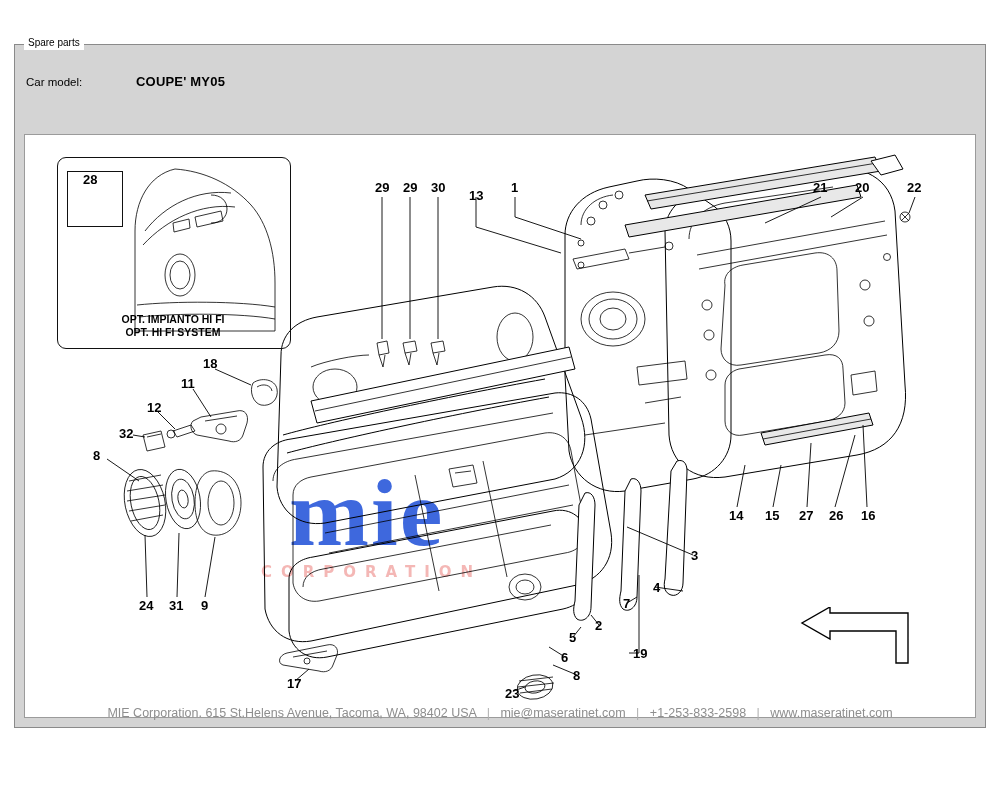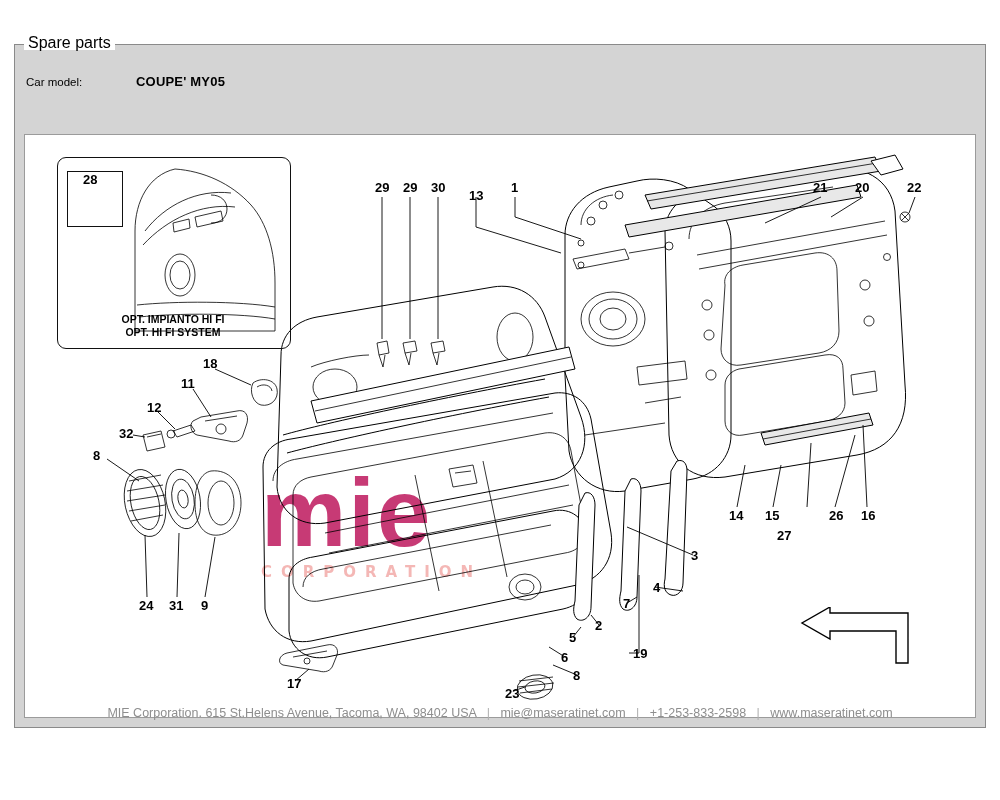--- a/index.html
+++ b/index.html
@@ -32,21 +32,21 @@
     border: 1px solid #8a8a8a;
     background: #d4d4d4;
     box-sizing: border-box;
   }
   .fieldset-legend {
     position: absolute;
     left: 24px;
     top: 36px;
     background: #ffffff;
     padding: 0 4px;
-    font-size: 16px;
+    font-size: 10px;
     color: #000;
     line-height: 14px;
   }
 
   
   .header-info {
     position: absolute;
     left: 26px;
     top: 74px;
     width: 940px;
@@ -86,27 +86,28 @@
   .watermark {
     position: absolute;
     left: 236px;
     top: 330px;
     width: 480px;
     height: 130px;
     pointer-events: none;
     user-select: none;
   }
   .wm-text {
-    font-family: Liberation Sans, sans-serif;
+    font-family: Liberation Serif, serif;
     font-weight: bold;
-    color: #be185d;
+    color: #1d4ed8;
     font-size: 96px;
     letter-spacing: 2px;
     line-height: 96px;
     opacity: 0.85;
+    margin-left: 28px;
   }
   .wm-sub {
     font-family: "DejaVu Sans", sans-serif;
     font-weight: bold;
     color: #f3b0ae;
     font-size: 15px;
     letter-spacing: 9px;
     margin-top: 2px;
     opacity: 0.9;
   }
@@ -472,21 +473,21 @@
     <div class="callout" style="left:122px; top:266px;">12</div>
     <div class="callout" style="left:94px;  top:292px;">32</div>
     <div class="callout" style="left:68px;  top:314px;">8</div>
 
     <div class="callout" style="left:114px; top:464px;">24</div>
     <div class="callout" style="left:144px; top:464px;">31</div>
     <div class="callout" style="left:176px; top:464px;">9</div>
 
     <div class="callout" style="left:704px; top:374px;">14</div>
     <div class="callout" style="left:740px; top:374px;">15</div>
-    <div class="callout" style="left:752px; top:374px;margin-top:20px;">27</div>
+    <div class="callout" style="left:774px; top:374px;">27</div>
     <div class="callout" style="left:804px; top:374px;">26</div>
     <div class="callout" style="left:836px; top:374px;">16</div>
 
     <div class="callout" style="left:666px; top:414px;">3</div>
     <div class="callout" style="left:628px; top:446px;">4</div>
     <div class="callout" style="left:598px; top:462px;">7</div>
     <div class="callout" style="left:570px; top:484px;">2</div>
     <div class="callout" style="left:544px; top:496px;">5</div>
     <div class="callout" style="left:536px; top:516px;">6</div>
     <div class="callout" style="left:608px; top:512px;">19</div>

